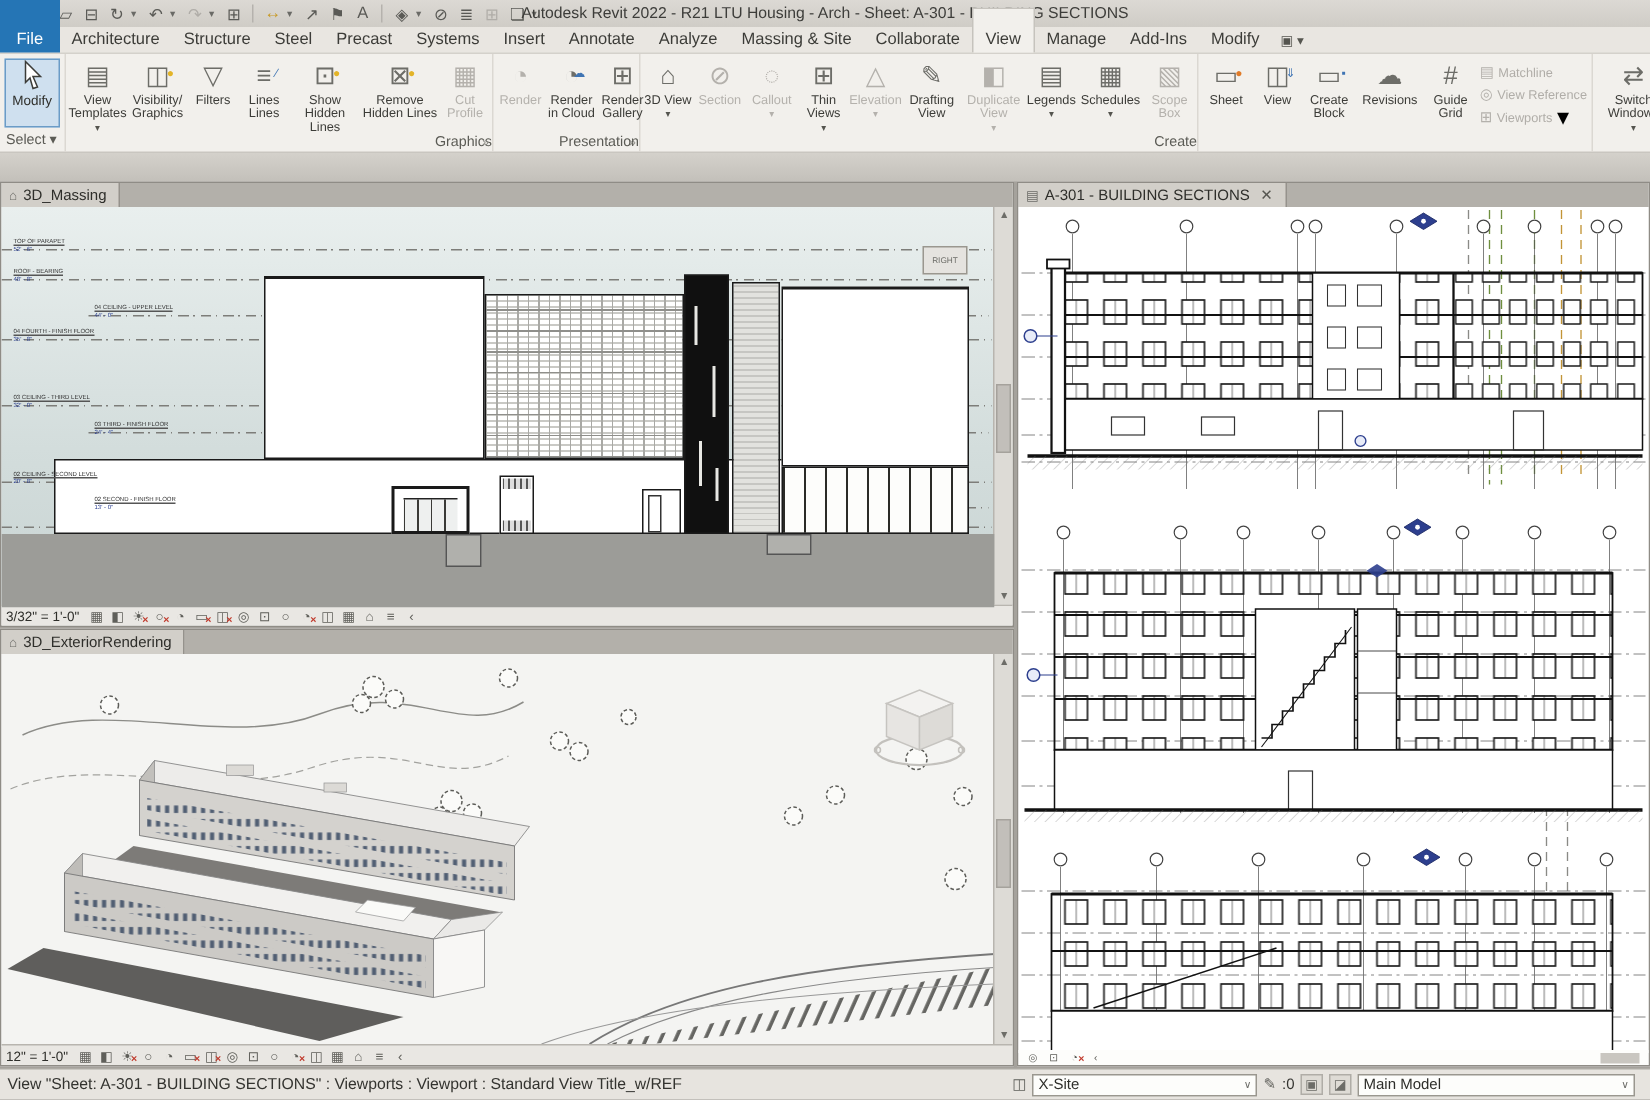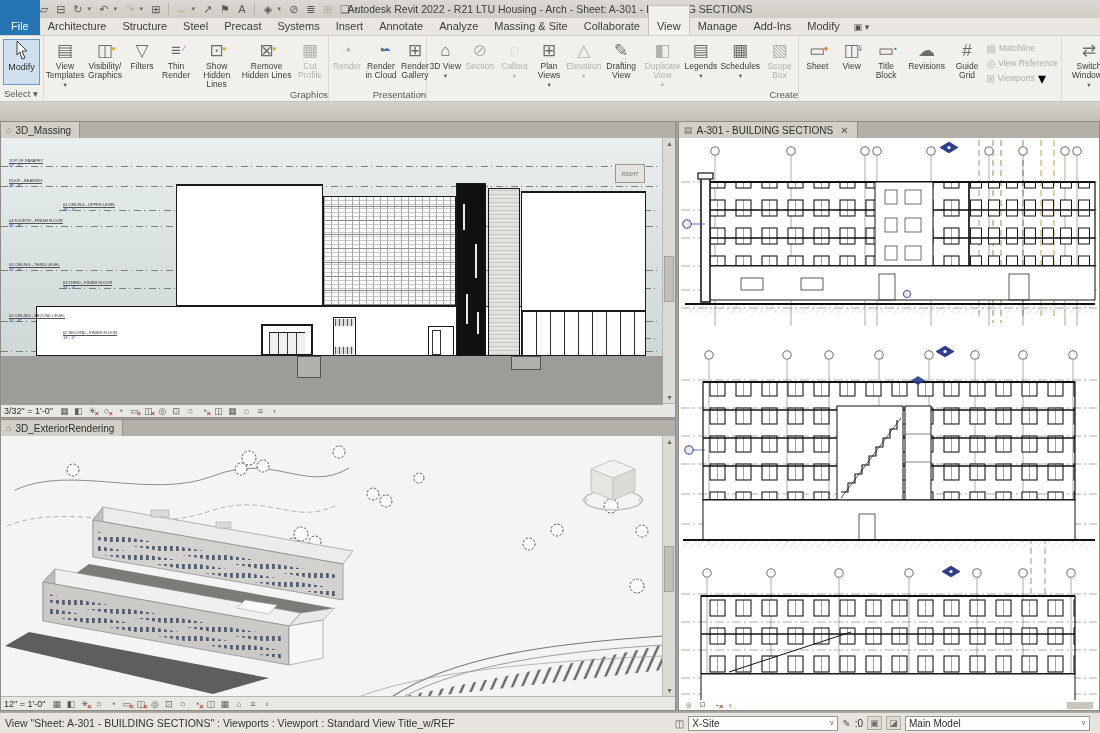--- a/index.html
+++ b/index.html
@@ -187,21 +187,21 @@
           <span class="rlb">Visibility/ Graphics</span>
         </div>
       <div class="rbtn narrow">
           <span class="ric gfl"></span>
           <span class="rlb">Filters</span>
         </div>
       <div class="rbtn narrow">
           <span class="ric gtl">
             <span class="blu">∕</span>
           </span>
-          <span class="rlb">Thin Render</span>
+          <span class="rlb">Lines Lines</span>
         </div>
       <div class="rbtn" style="width:52px">
           <span class="ric gsh">
             <span class="dot">●</span>
           </span>
           <span class="rlb">Show Hidden Lines</span>
         </div>
       <div class="rbtn" style="width:58px">
           <span class="ric grh">
             <span class="dot">●</span>
@@ -247,21 +247,21 @@
           <span class="ric gse"></span>
           <span class="rlb">Section</span>
         </div>
       <div class="rbtn dis narrow">
           <span class="ric gco"></span>
           <span class="rlb">Callout</span>
           <span class="darr">▾</span>
         </div>
       <div class="rbtn narrow">
           <span class="ric gpv"></span>
-          <span class="rlb">Plan Views</span>
+          <span class="rlb">Thin Views</span>
           <span class="darr">▾</span>
         </div>
       <div class="rbtn dis narrow">
           <span class="ric gel"></span>
           <span class="rlb">Elevation</span>
           <span class="darr">▾</span>
         </div>
       <div class="rbtn" style="width:42px">
           <span class="ric gdv"></span>
           <span class="rlb">Drafting View</span>
@@ -300,21 +300,21 @@
       <div class="rbtn" style="width:32px">
           <span class="ric gvg">
             <span class="blu">⇓</span>
           </span>
           <span class="rlb">View</span>
         </div>
       <div class="rbtn narrow">
           <span class="ric gtb">
             <span class="dot" style="color:#3f74b3">▪</span>
           </span>
-          <span class="rlb">Title Block</span>
+          <span class="rlb">Create Block</span>
         </div>
       <div class="rbtn" style="width:48px">
           <span class="ric gcl"></span>
           <span class="rlb">Revisions</span>
         </div>
       <div class="rbtn narrow">
           <span class="ric ggg"></span>
           <span class="rlb">Guide Grid</span>
         </div>
       <div class="smallcol">

